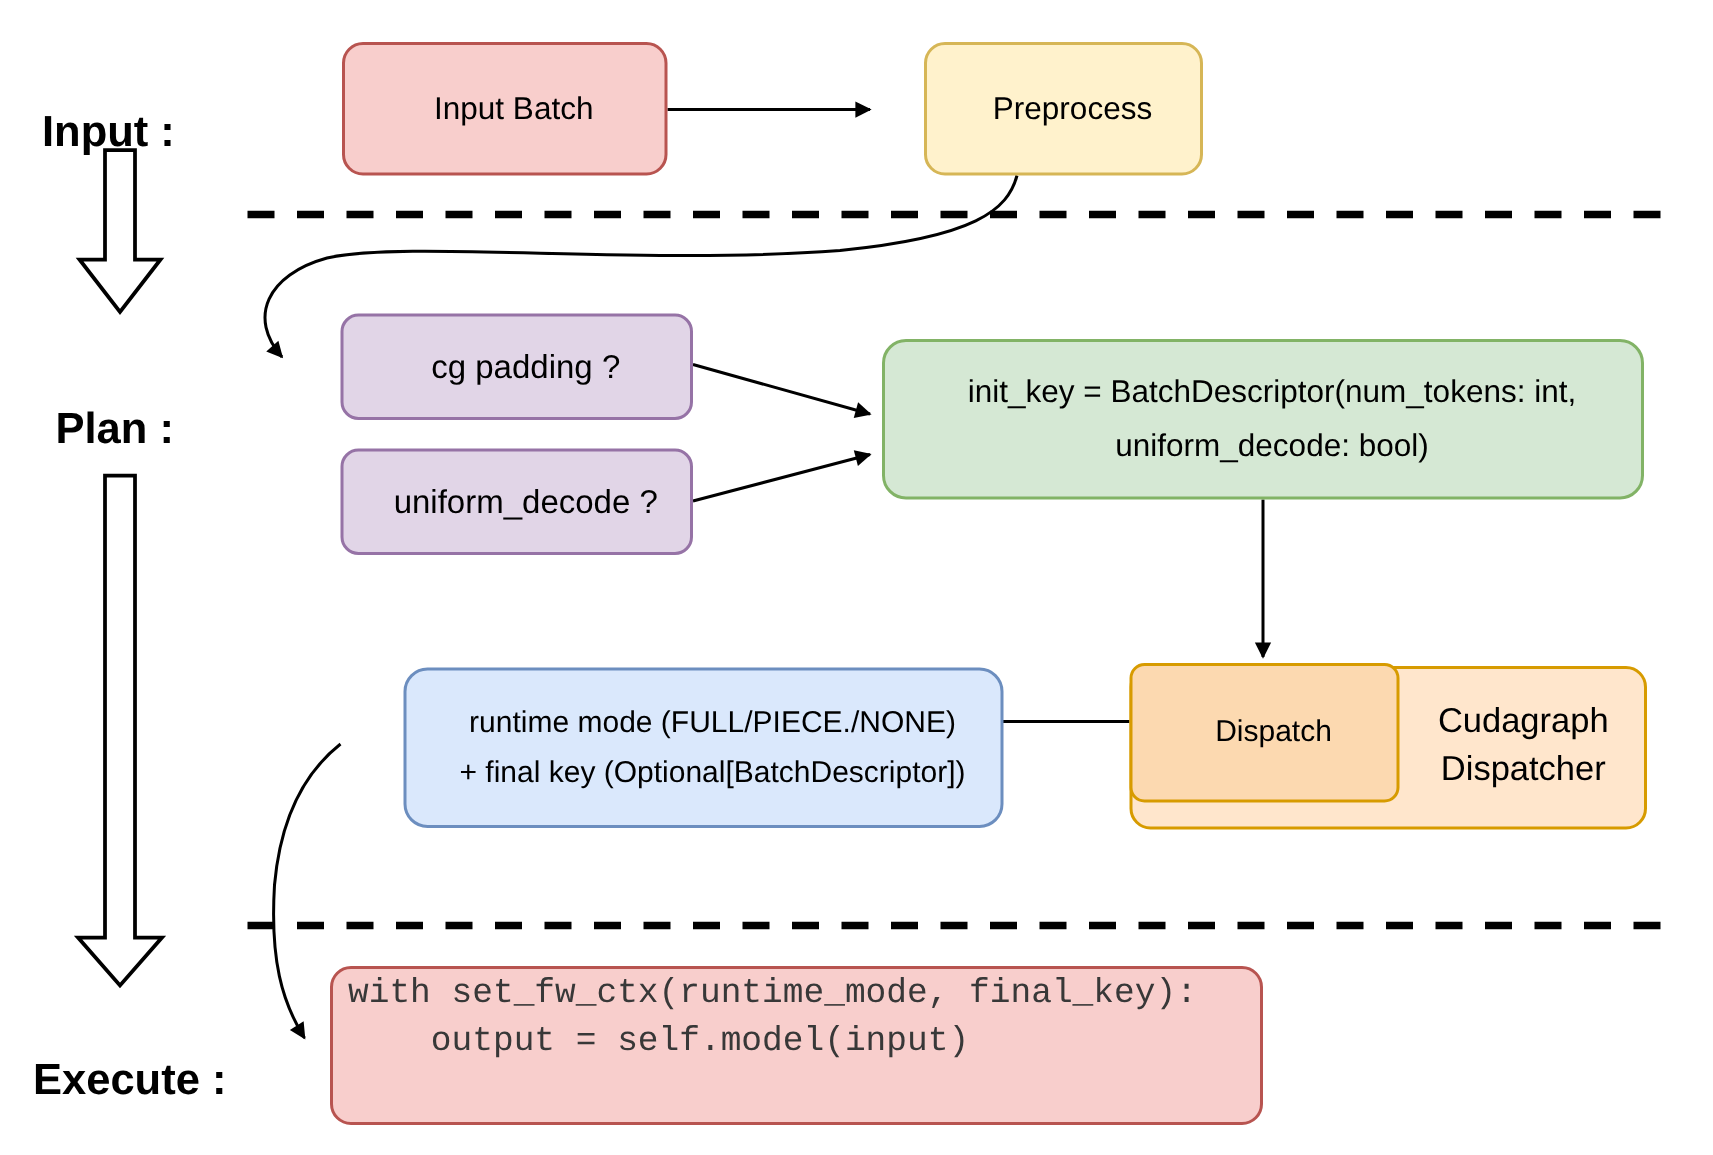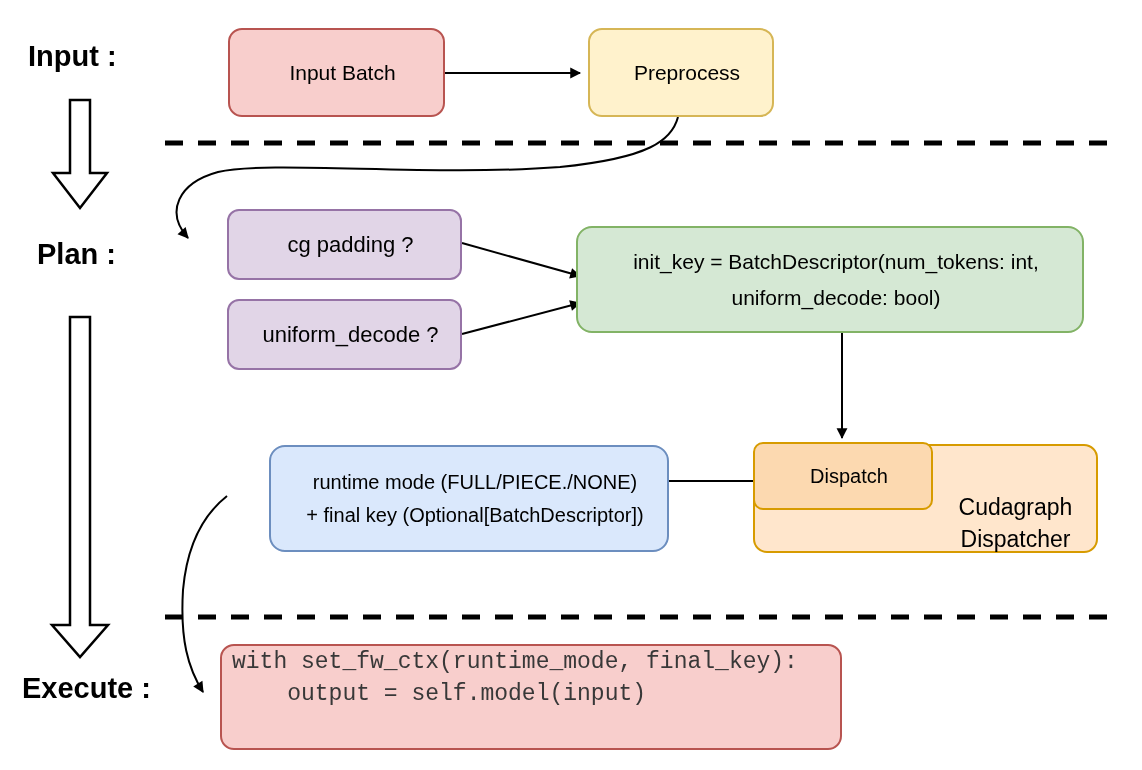--- a/index.html
+++ b/index.html
@@ -10,52 +10,53 @@
     font-family:"Liberation Sans", sans-serif;
     overflow:hidden;
   }
   #arrow-layer{position:absolute;left:0;top:0;width:1142px;height:770px;pointer-events:none;}
   .stage-label{
     position:absolute;
     font-weight:bold;
     font-size:29px;
     color:#000;
     white-space:nowrap;
+    margin-top:32px;
   }
   .node{
     position:absolute;
     box-sizing:border-box;
     display:flex;
     flex-direction:column;
     align-items:center;
     justify-content:center;
     text-align:center;
     color:#000;
     border:2px solid #000;
     padding-left:12px;
   }
   .node span{display:block;}
   .node-red{background:#f8cecc;border-color:#b85450;}
-  .node-yellow{background:#fff2cc;border-color:#d6b656;}
+  .node-yellow{background:#fff2cc;border-color:#d6b656;margin-left:28px;}
   .node-purple{background:#e1d5e7;border-color:#9673a6;}
   .node-green{background:#d5e8d4;border-color:#82b366;}
   .node-blue{background:#dae8fc;border-color:#6c8ebf;margin-left:44px;}
   .node-orange-outer{background:#ffe6cc;border-color:#d79b00;}
   .node-orange-inner{background:#fcd9b0;border-color:#d79b00;}
 
   #node-input-batch{left:228px;top:28px;width:217px;height:89px;border-radius:14px;font-size:21px;}
   #node-preprocess{left:588px;top:28px;width:186px;height:89px;border-radius:14px;font-size:21px;}
   #node-cg-padding{left:227px;top:209px;width:235px;height:71px;border-radius:12px;font-size:22px;}
   #node-uniform-decode{left:227px;top:299px;width:235px;height:71px;border-radius:12px;font-size:22px;align-items:center;}
-  #node-init-key{left:576px;top:226px;width:508px;height:107px;border-radius:16px;font-size:21px;line-height:36px;}
+  #node-init-key{left:588px;top:226px;width:508px;height:107px;border-radius:16px;font-size:21px;line-height:36px;}
   #node-runtime-mode{left:225px;top:445px;width:400px;height:107px;border-radius:16px;font-size:20px;line-height:33px;}
   #node-cudagraph-dispatcher{left:753px;top:444px;width:345px;height:109px;border-radius:14px;}
-  #node-dispatch{left:753px;top:442px;width:180px;height:68px;border-radius:10px;font-size:20px;}
+  #node-dispatch{left:753px;top:442px;width:180px;height:93px;border-radius:10px;font-size:20px;}
   .cudagraph-label{
-    position:absolute;left:933px;top:491px;width:165px;
+    position:absolute;left:933px;top:464px;width:165px;
     text-align:center;font-size:23px;line-height:32px;color:#000;
   }
   #node-execute-code{
     left:220px;top:644px;width:622px;height:106px;border-radius:14px;
     align-items:flex-start;
     justify-content:flex-start;
     text-align:left;
     padding-left:10px;
     font-family:"Liberation Mono", monospace;
     font-size:23px;

